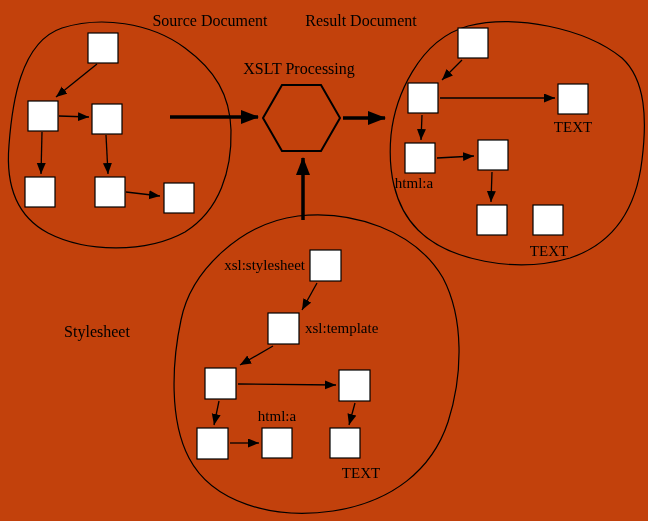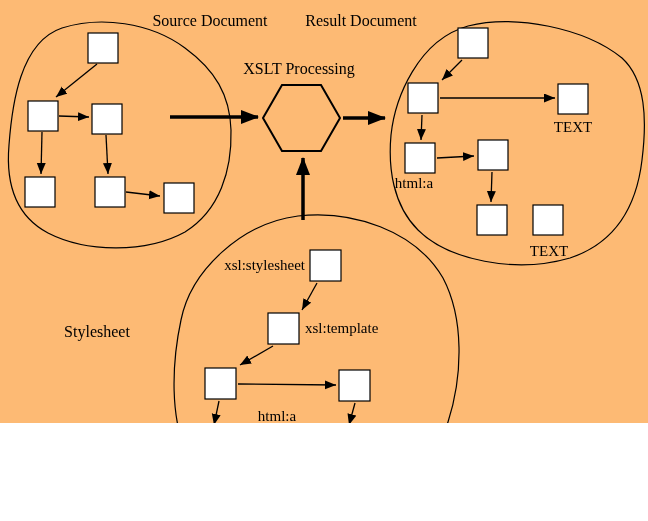--- a/index.html
+++ b/index.html
@@ -3,22 +3,22 @@
 <meta charset="utf-8">
 <style>
   html, body {
     margin: 0;
     padding: 0;
     background: #ffffff;
   }
   .stage {
     position: relative;
     width: 648px;
-    height: 423px;
-    background: #fdba74;
+    height: 521px;
+    background: #c2410c;
     overflow: hidden;
   }
   svg text {
     font-family: "Liberation Serif", "DejaVu Serif", serif;
     fill: #000000;
   }
   .section-label { font-size: 16px; }
   .node-label { font-size: 15px; }
   .blob {
     fill: none;

